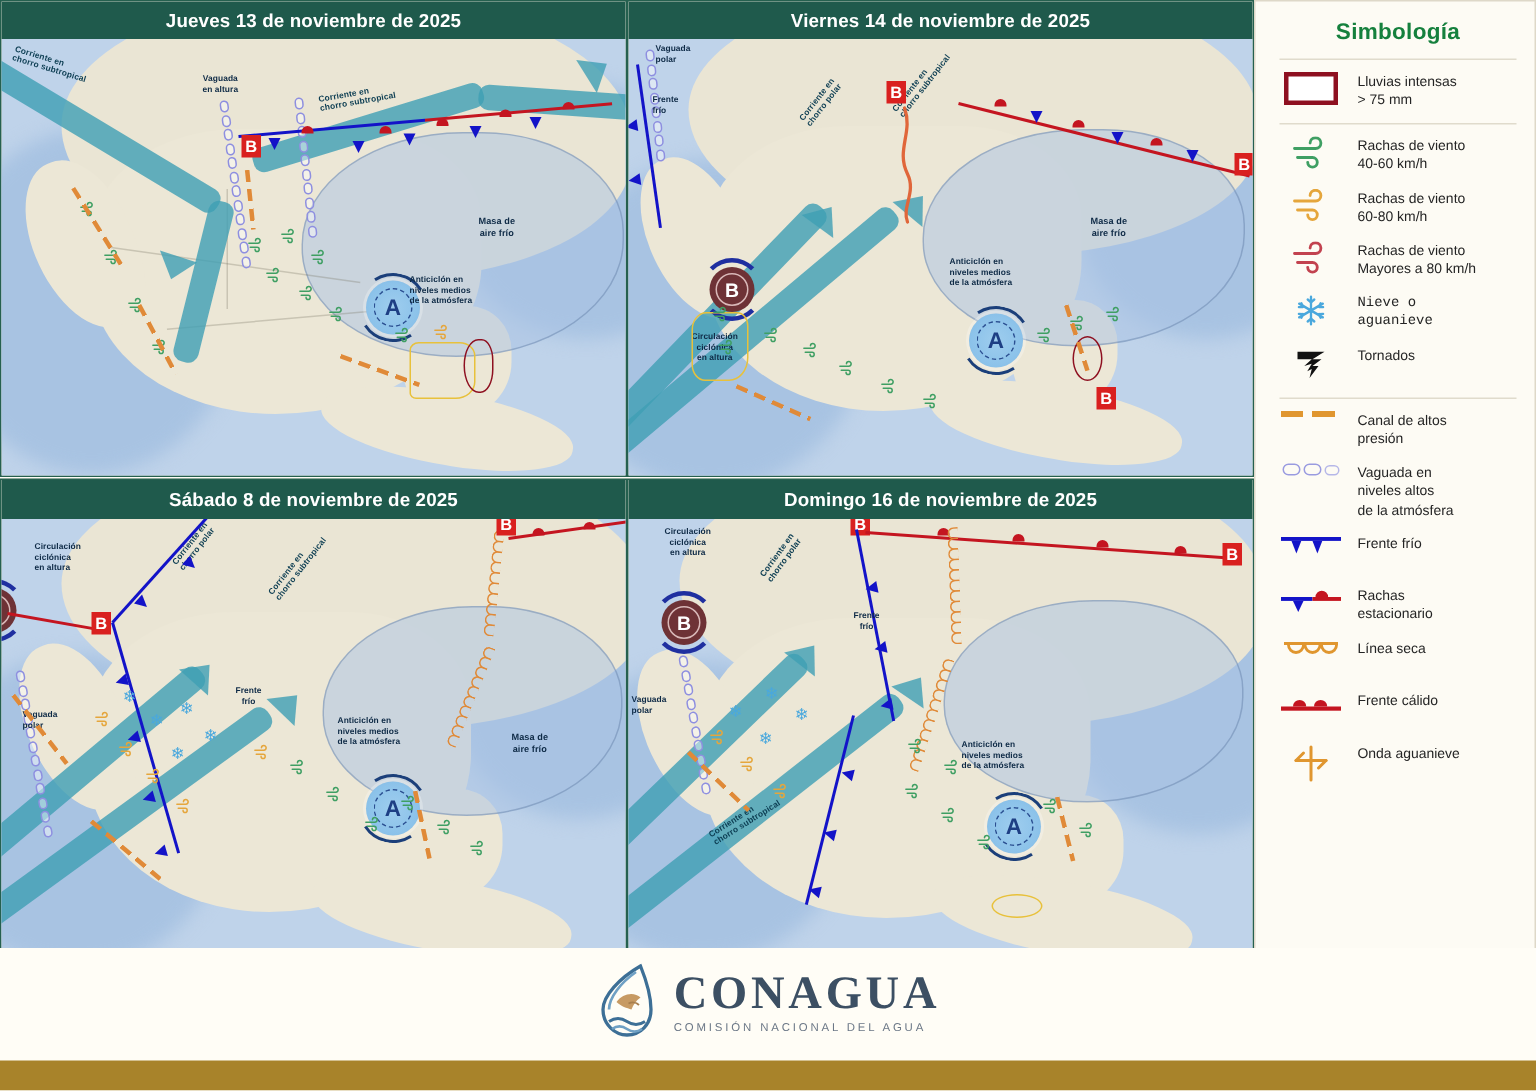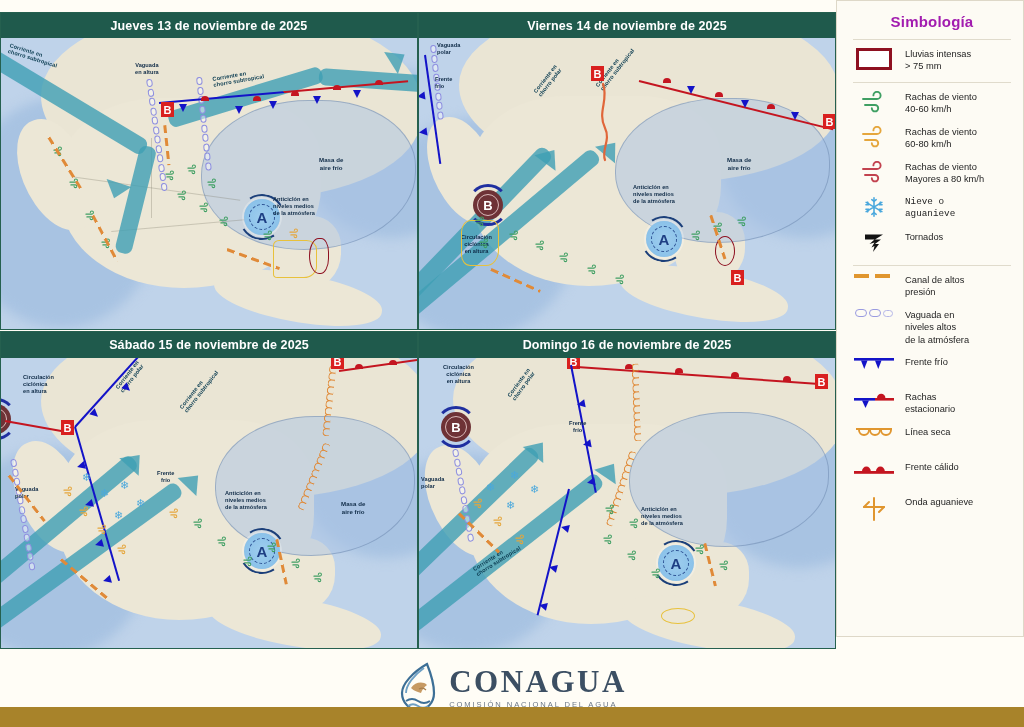--- a/index.html
+++ b/index.html
@@ -8,21 +8,21 @@
     width:1024px; height:727px;
     font-family:"Liberation Sans", sans-serif;
     background:#ffffff;
     overflow:hidden;
     position:relative;
   }
 
   
   #root { position:relative; width:1024px; height:727px; background:#fffdf6; }
 
-  #maps-area { position:absolute; left:0; top:12px; width:836px; height:637px; }
+  #maps-area { position:absolute; left:0; top:0; width:836px; height:637px; }
 
   .panel { position:absolute; width:418px; height:318px; overflow:hidden;
            background:#f1ece0; border:1px solid #25604f; }
   .panel.p1 { left:0;   top:0;   }
   .panel.p2 { left:418px; top:0; }
   .panel.p3 { left:0;   top:319px; }
   .panel.p4 { left:418px; top:319px; }
 
   .panel-title {
     position:absolute; left:0; top:0; width:100%; height:25px;
@@ -35,21 +35,21 @@
 
   .map-canvas { position:absolute; left:0; top:25px; width:418px; height:293px; overflow:hidden; }
   .panel.p3 .map-canvas, .panel.p4 .map-canvas { top:26px; height:292px; }
 
   
   #legend {
     position:absolute; left:836px; top:0; width:188px; height:637px;
     background:#fdfbf4; border:1px solid #ded8c8;
     padding:12px 10px 6px 14px;
   }
-  #legend h2 { font-size:15px; font-weight:bold; color:#a21caf;
+  #legend h2 { font-size:15px; font-weight:bold; color:#15803d;
                text-align:center; margin-bottom:9px; letter-spacing:.2px; }
   .legend-sep { height:1px; background:#e0dbcc; margin:6px 2px 7px 2px; }
   .legend-row { display:flex; align-items:flex-start; gap:8px; margin-bottom:9px; min-height:26px; }
   .legend-sym { width:46px; flex:0 0 46px; display:flex; align-items:center;
                 justify-content:center; padding-top:1px; }
   .legend-txt { font-size:9.3px; color:#242424; line-height:1.33; padding-top:1px; }
 
   .sw-box { width:36px; height:22px; background:#ffffff; border:3px solid #e8c13b; }
   .sw-box.intense { border-color:#8e1020; }
 
@@ -154,21 +154,21 @@
   
   .channel { position:absolute; height:2.5px; transform-origin:left center;
              background:repeating-linear-gradient(90deg,#e08a38 0 8px,transparent 8px 13px); }
   .channel.curve { background:none; }
 
   
   .airmass { position:absolute; background:rgba(170,196,228,.52);
              border:1px solid rgba(90,120,160,.42); border-radius:50% 44% 52% 48%; }
 
   
-  #footer { position:absolute; left:0; top:652px; width:1024px; height:70px;
+  #footer { position:absolute; left:0; top:632px; width:1024px; height:70px;
             display:flex; align-items:center; justify-content:center; background:#fffdf6; }
   .logo-wrap { display:flex; align-items:center; gap:10px; }
   .logo-mark { width:42px; height:50px; position:relative; }
   .conagua-text { display:flex; flex-direction:column; }
   .conagua-main { font-size:31px; font-weight:bold; color:#3c4f63; letter-spacing:2.5px;
                   font-family:"Liberation Serif", serif; line-height:1; }
   .conagua-sub { font-size:7.6px; color:#6b7786; letter-spacing:1.9px; margin-top:3px; }
   #bottom-bar { position:absolute; left:0; top:707px; width:1024px; height:20px;
                 background:#a8832a; }
 </style>
@@ -478,21 +478,21 @@
               <path d="M2 9h13a3.4 3.4 0 1 0-3.4-3.4"></path>
               <path d="M4 15h10a3 3 0 1 1-3 3"></path>
             </svg>
           </div>
         <div class="channel" style="left:292px;top:176px;width:46px;transform:rotate(72deg);"></div>
         <div class="channel" style="left:72px;top:230px;width:54px;transform:rotate(24deg);"></div>
       </div>
     </div>
 
     <div class="panel p3">
-      <div class="panel-title">Sábado 15 de noviembre de 2025</div>
+      <div class="panel-title">Sábado 8 de noviembre de 2025</div>
       <div class="map-canvas">
         <div class="ocean"></div>
         <div class="ocean-deep" style="left:-50px;top:90px;width:200px;height:210px;"></div>
         <div class="ocean-deep" style="left:300px;top:40px;width:170px;height:160px;"></div>
         <div class="land-blob" style="left:40px;top:-40px;width:390px;height:180px;background:#eae5d4;"></div>
         <div class="land-blob" style="left:58px;top:62px;width:255px;height:200px;border-radius:40% 34% 56% 50%;"></div>
         <div class="land-blob" style="left:18px;top:80px;width:64px;height:118px;border-radius:46% 50% 40% 54%;transform:rotate(-22deg);"></div>
         <div class="land-blob" style="left:262px;top:180px;width:72px;height:74px;border-radius:30% 40% 50% 40%;"></div>
         <div class="land-blob" style="left:206px;top:240px;width:175px;height:48px;border-radius:44% 50% 46% 52%;transform:rotate(9deg);"></div>
         <div class="airmass" style="left:214px;top:58px;width:200px;height:140px;"></div>

